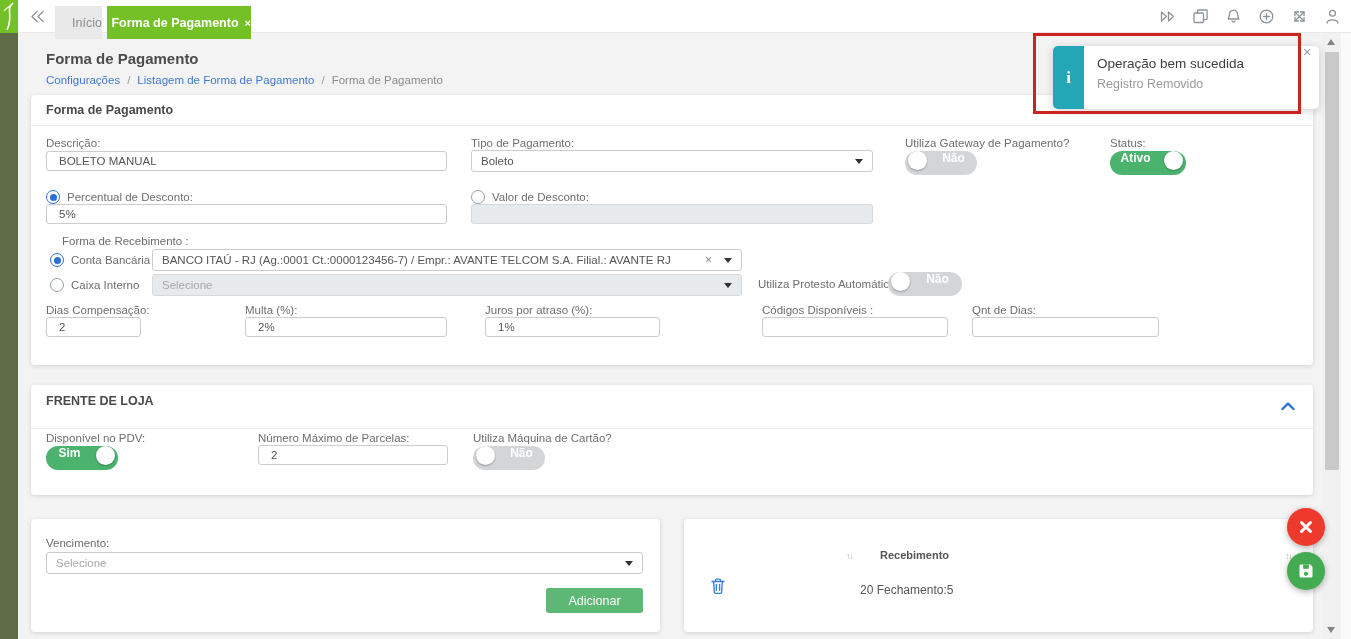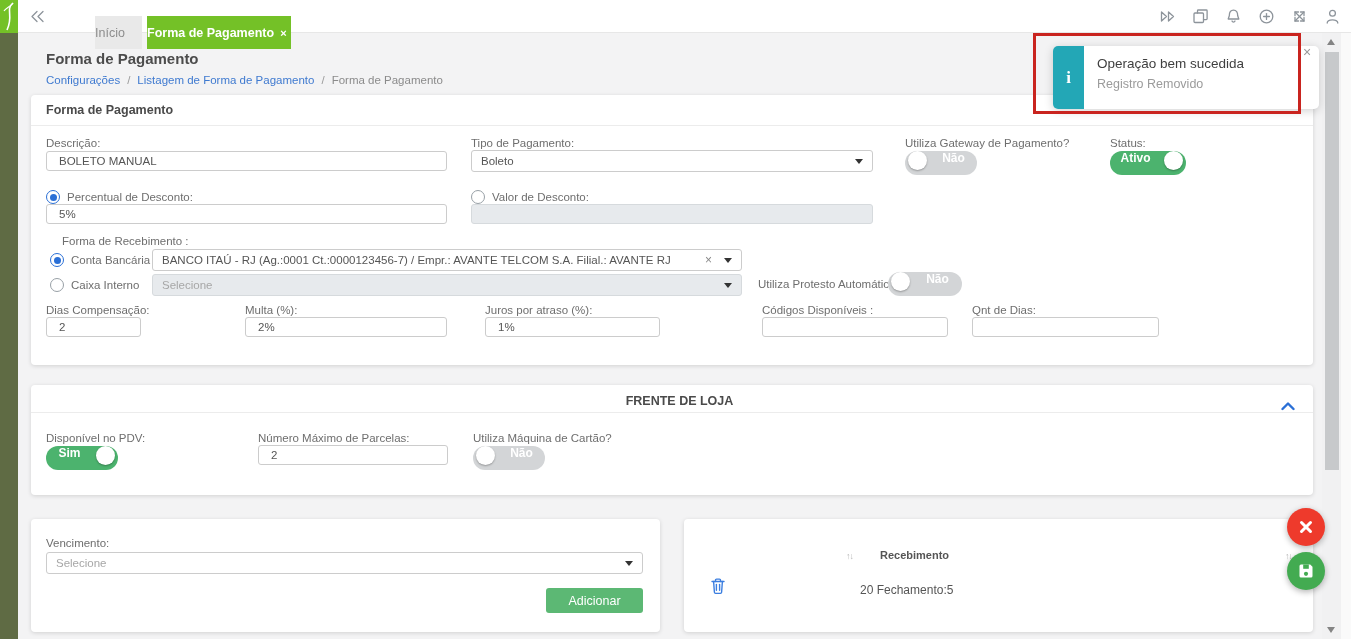--- a/index.html
+++ b/index.html
@@ -7,21 +7,21 @@
   body {
     width:1351px; height:639px; position:relative; overflow:hidden;
     font-family:"Liberation Sans", sans-serif; background:#f3f3f4; color:#555;
   }
   
   .strip-top{position:absolute;left:0;top:0;width:18px;height:33px;background:#74c127;z-index:4;}
   .strip{position:absolute;left:0;top:33px;width:18px;bottom:0;background:#5f6b44;z-index:4;}
   
   .topbar{position:absolute;left:18px;top:0;right:0;height:33px;background:#fff;border-bottom:1px solid #e7e7e7;z-index:3;}
   .back{position:absolute;left:10px;top:7px;width:19px;height:19px;cursor:pointer;}
-  .tab{position:absolute;top:16px;height:33px;display:flex;align-items:center;justify-content:flex-start;font-size:12.5px;cursor:pointer;margin-left:40px;}
+  .tab{position:absolute;top:6px;height:33px;display:flex;align-items:center;justify-content:flex-end;font-size:12.5px;cursor:pointer;}
   .tab.inactive{left:37px;width:47px;background:#e9e9e9;color:#8d8d8d;}
   .tab.active{left:89px;width:144px;background:#74c127;color:#fff;font-weight:bold;gap:6px;}
   .tab .x{font-size:11px;font-weight:bold;cursor:pointer;}
   .top-icons{position:absolute;right:9px;top:7px;display:flex;gap:14px;}
   .ticon{width:19px;height:19px;cursor:pointer;}
   svg.ico{stroke:#8d949b;fill:none;stroke-width:1.3;stroke-linecap:round;stroke-linejoin:round;}
   
   .pg-title{position:absolute;left:46px;top:50px;font-size:15px;font-weight:bold;color:#4c4c4c;}
   .crumbs{position:absolute;left:46px;top:74px;font-size:11.5px;display:flex;gap:7px;}
   .crumb{color:#3f7ad0;cursor:pointer;}
@@ -65,21 +65,21 @@
   .l-receb{left:31px;top:140px}
   .r-conta{left:19px;top:158px} .l-conta{left:40px;top:159px}.s-conta{left:121px;top:154px;width:590px}
   .r-caixa{left:19px;top:183px} .l-caixa{left:40px;top:184px}.s-caixa{left:121px;top:179px;width:590px}
   .l-prot{left:727px;top:183px} .t-prot{left:857px;top:177px;width:74px}
   .l-dias{left:15px;top:209px}  .i-dias{left:15px;top:222px;width:95px}
   .l-multa{left:214px;top:209px}.i-multa{left:214px;top:222px;width:202px}
   .l-juros{left:454px;top:209px}.i-juros{left:454px;top:222px;width:175px}
   .l-cod{left:731px;top:209px}  .i-cod{left:731px;top:222px;width:186px}
   .l-qnt{left:941px;top:209px}  .i-qnt{left:941px;top:222px;width:187px}
   
-  .c2 .head{height:28px;line-height:32px;text-align:center;}
+  .c2 .head{height:44px;line-height:32px;}
   .chev-up{position:absolute;right:18px;top:12px;cursor:pointer;}
   .l-pdv{left:15px;top:47px}   .t-pdv{left:15px;top:61px;width:72px}
   .l-parc{left:227px;top:47px} .i-parc{left:227px;top:60px;width:190px}
   .l-maq{left:442px;top:47px}  .t-maq{left:442px;top:61px;width:72px}
   
   .l-venc{left:15px;top:18px}  .s-venc{left:15px;top:33px;width:597px}
   .btn-add{position:absolute;left:515px;top:69px;width:97px;height:25px;background:#5cb874;color:#fff;
            border:none;border-radius:3px;font-size:12.5px;font-family:inherit;cursor:pointer;}
   
   .sort{position:absolute;font-size:9px;color:#b9b9b9;letter-spacing:-1px;cursor:pointer;}

